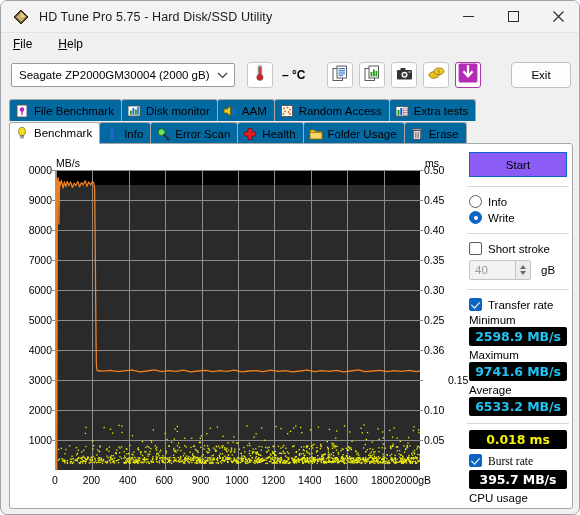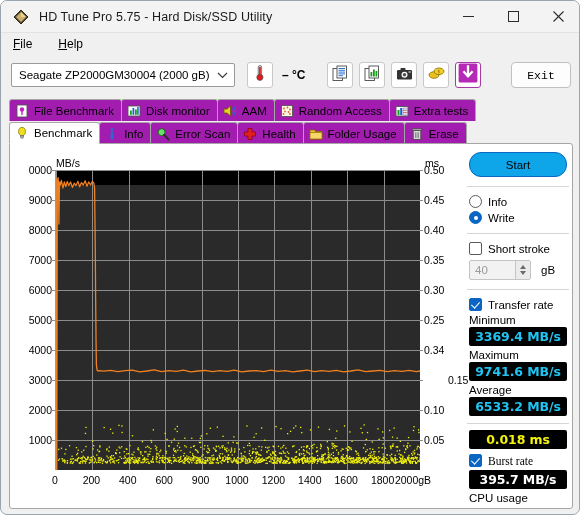--- a/index.html
+++ b/index.html
@@ -92,34 +92,34 @@
     width: 26px; height: 26px; margin-left: 6px;
     background: #fff; border: 1px solid #c8c8c8; border-radius: 3px;
     display: flex; align-items: center; justify-content: center;
   }
   .tb-btn.accent { border-color: #a838a8; }
   .exit-btn {
     margin-left: 30px;
     width: 60px; height: 26px;
     background: #fdfdfd; border: 1px solid #c0c0c0; border-radius: 4px;
     font-size: 11.5px; color: #000;
-    display: flex; align-items: center; justify-content: center; font-family: Liberation Mono, monospace;
+    display: flex; align-items: center; justify-content: center;
   }
 
   
   .tabstrip {
     position: absolute; left: 8px; top: 98px;
     width: 564px; height: 45px;
   }
   .tabrow { display: flex; height: 22px; }
   .tabrow.row2 { margin-top: 1px; }
   .tab {
     display: flex; align-items: center;
     height: 22px;
-    background: #a21caf;
+    background: #0369a1;
     border: 1px solid #a6a6a6;
     border-bottom: none;
     margin-right: -1px;
     padding: 0 7px 0 5px;
     font-size: 11.5px; color: #000;
     white-space: nowrap;
     position: relative;
   }
   .tab .ticon { width: 14px; height: 14px; margin-right: 5px; flex: none; position: relative; }
   .tab.active {
@@ -176,23 +176,23 @@
 
   
   .ctrl {
     position: absolute; left: 453px; top: 0;
     width: 110px; height: 366px;
     padding: 5px 0 0 0;
   }
   .start-btn {
     margin: 3px auto 0 auto;
     width: 98px; height: 25px;
-    background: #0ea5e9;
+    background: #8b5cf6;
     border: 1px solid #0a66c2;
-    border-radius: 12px;
+    border-radius: 0;
     font-size: 11.5px; color: #000;
     display: flex; align-items: center; justify-content: center;
   }
   .sep { height: 1px; background: #d6d6d6; margin: 9px 4px 8px 4px; }
   .row { display: flex; align-items: center; padding-left: 6px; margin-bottom: 3px; }
   .radio {
     width: 13px; height: 13px; border-radius: 50%;
     border: 1px solid #5a5a5a; background: #fff;
     margin-right: 6px; flex: none; position: relative;
   }
@@ -506,21 +506,21 @@
           <div class="ylab" style="top: 142px;">6000</div>
           <div class="ylab" style="top: 112px;">7000</div>
           <div class="ylab" style="top: 82px;">8000</div>
           <div class="ylab" style="top: 52px;">9000</div>
           <div class="ylab" style="top: 22px;">0000</div>
         </div>
       <div class="ylab-right-col">
           <div class="ylab right" style="top: 292px;">0.05</div>
           <div class="ylab right" style="top: 262px;">0.10</div>
           <div class="ylab right" style="top: 232px; padding-left: 24px;">0.15</div>
-          <div class="ylab right" style="top: 202px;">0.34</div>
+          <div class="ylab right" style="top: 202px;">0.36</div>
           <div class="ylab right" style="top: 172px;">0.25</div>
           <div class="ylab right" style="top: 142px;">0.30</div>
           <div class="ylab right" style="top: 112px;">0.35</div>
           <div class="ylab right" style="top: 82px;">0.40</div>
           <div class="ylab right" style="top: 52px;">0.45</div>
           <div class="ylab right" style="top: 22px;">0.50</div>
         </div>
 
       <div class="plot">
         <svg id="plot-svg" width="364" height="300" viewBox="0 0 364 300">
@@ -2117,21 +2117,21 @@
       </div>
 
       <div class="sep"></div>
 
       <div class="row">
         <span class="cbox on"></span>
         <span class="rlabel">Transfer rate</span>
       </div>
 
       <div class="vlabel">Minimum</div>
-      <div class="vbox cyan">3369.4 MB/s</div>
+      <div class="vbox cyan">2598.9 MB/s</div>
       <div class="vlabel">Maximum</div>
       <div class="vbox cyan">9741.6 MB/s</div>
       <div class="vlabel">Average</div>
       <div class="vbox cyan">6533.2 MB/s</div>
 
       <div class="hr-thin"></div>
 
       <div class="vbox yellow">0.018 ms</div>
 
       <div class="row" style="margin-top:5px;font-family:Liberation Serif, serif;">

